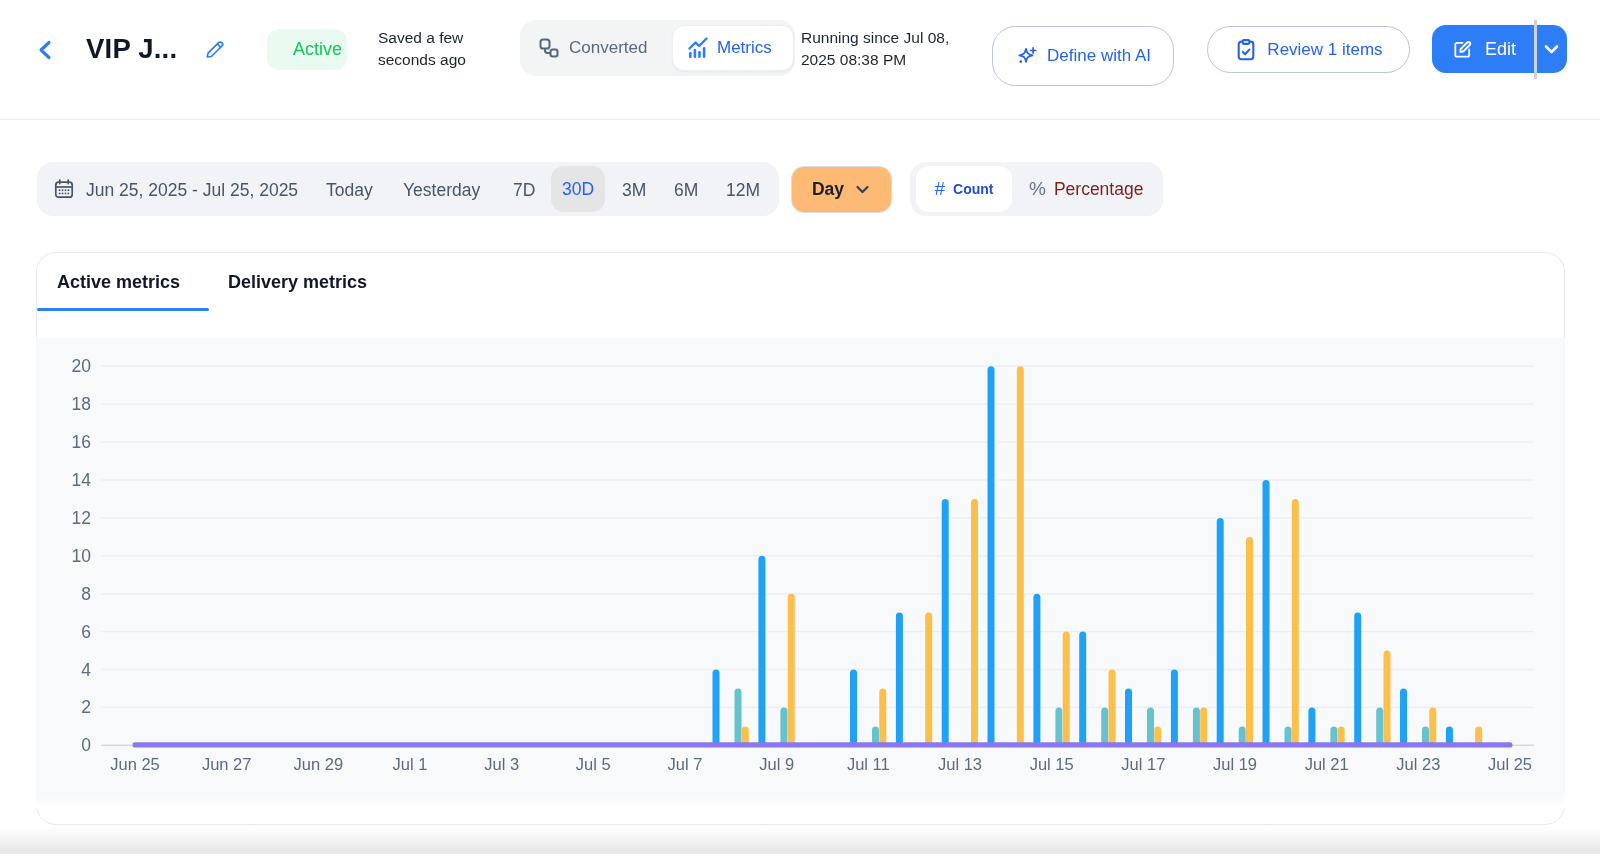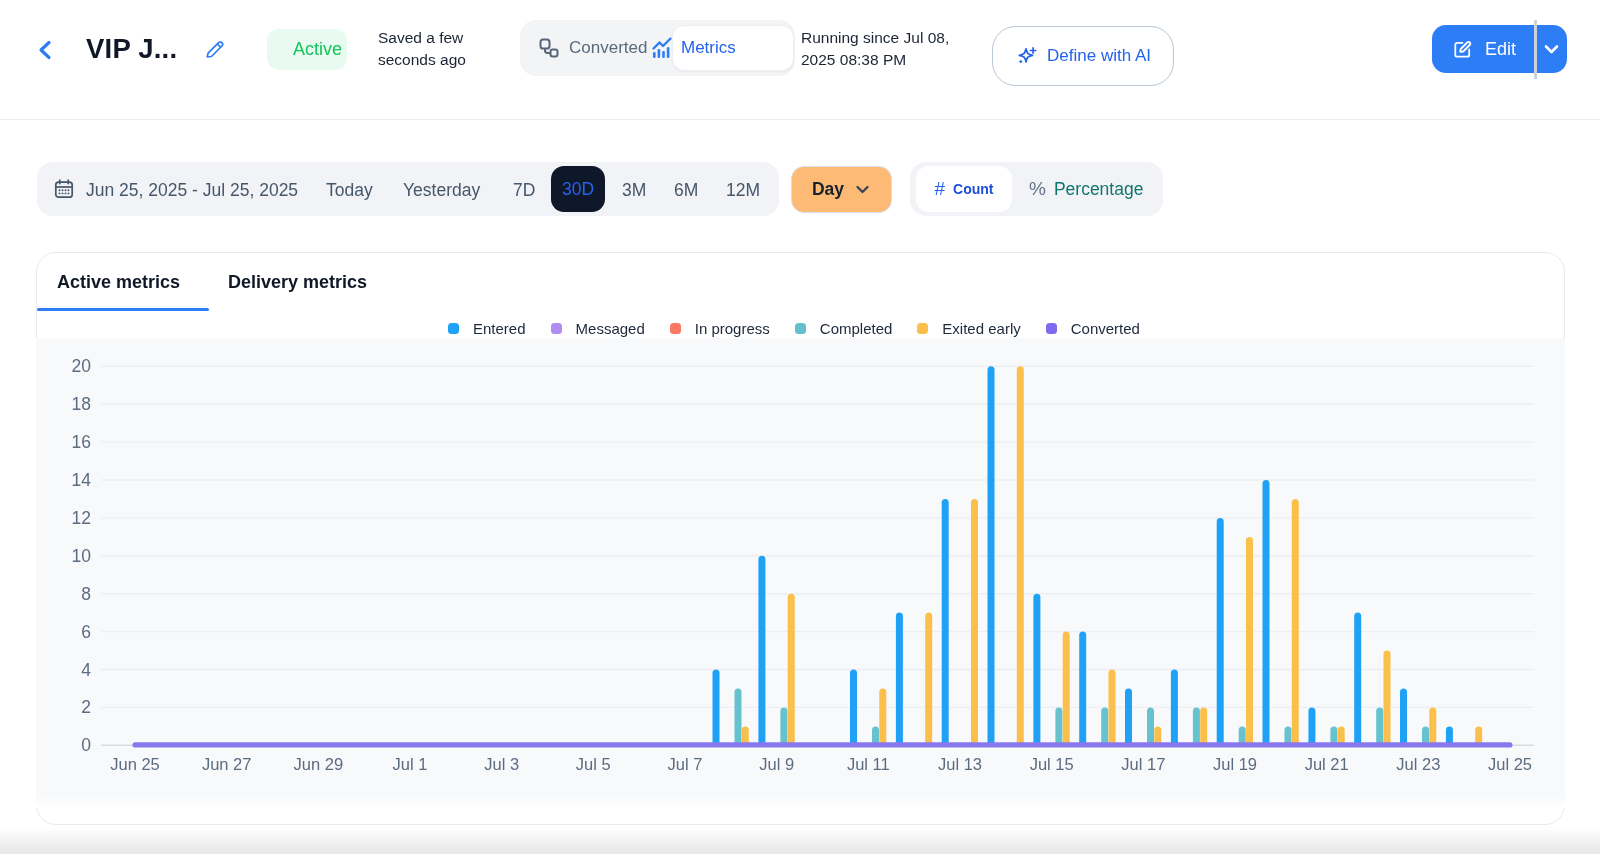--- a/index.html
+++ b/index.html
@@ -28,41 +28,49 @@
 <div class="abs" style="left:520px;top:20px;width:275px;height:56px;background:#f2f4f6;border-radius:16px;"></div>
 <div class="abs row" style="left:538px;top:20px;height:56px;gap:9px;">
       <svg width="22" height="22" viewBox="0 0 22 22" fill="none">
         <rect x="2.5" y="2.5" width="9" height="9" rx="2.6" stroke="#55657a" stroke-width="2"></rect>
         <rect x="12.5" y="12.5" width="7" height="7" rx="2.2" stroke="#55657a" stroke-width="2"></rect>
         <path d="M7 11.5 V13.6 C7 15 8 16 9.4 16 H12.5" stroke="#55657a" stroke-width="2"></path>
       </svg>
       <span style="font-size:17px;color:#5a6a7e;">Converted</span>
     </div>
 <div class="abs" style="left:672px;top:25px;width:122px;height:46px;background:#fff;border:1px solid #eceff3;border-radius:12px;box-shadow:0 1px 2px rgba(16,24,40,.05);"></div>
-<div class="abs row" style="left:650px;top:25px;height:46px;gap:7px;">
+<div class="abs row" style="left:686px;top:25px;height:46px;gap:7px;">
       <svg width="24" height="24" viewBox="0 0 24 24" fill="none">
         <rect x="3" y="16" width="2.6" height="6" rx="1.2" fill="#2d7df6"></rect>
         <rect x="7.6" y="13" width="2.6" height="9" rx="1.2" fill="#2d7df6"></rect>
         <rect x="12.2" y="15" width="2.6" height="7" rx="1.2" fill="#2d7df6"></rect>
         <rect x="16.8" y="11" width="2.6" height="11" rx="1.2" fill="#2d7df6"></rect>
         <path d="M3.5 12.5 L9.5 6.5 L13 10 L20.5 2.5" stroke="#2d7df6" stroke-width="2.4" stroke-linecap="round" stroke-linejoin="round" fill="none"></path>
       </svg>
       <span style="font-size:17px;color:#2563eb;">Metrics</span>
     </div>
 
 <div class="abs" style="left:801px;top:27px;font-size:15.5px;font-weight:500;color:#1b2533;line-height:21.5px;">Running since Jul 08,<br>2025 08:38 PM</div>
 
 <div class="abs row" style="left:992px;top:26px;width:182px;height:60px;background:#fff;border:1.3px solid #b9c6d8;border-radius:23.5px;justify-content:center;gap:9px;">
   <svg width="23" height="23" viewBox="0 0 23 23" fill="none">
         <path d="M11 3.8 C11.9 8.3 13 9.4 17.6 10.3 C13 11.2 11.9 12.3 11 16.8 C10.1 12.3 9 11.2 4.4 10.3 C9 9.4 10.1 8.3 11 3.8 Z" stroke="#2563eb" stroke-width="1.8" stroke-linejoin="round"></path>
         <path d="M18.1 2.9 V8.1" stroke="#2563eb" stroke-width="1.7" stroke-linecap="round"></path>
         <path d="M15.5 5.5 H20.7" stroke="#2563eb" stroke-width="1.7" stroke-linecap="round"></path>
         <circle cx="5.8" cy="16.6" r="1.4" fill="#2563eb"></circle>
       </svg>
       <span style="font-size:17px;color:#2563eb;">Define with AI</span>
+    </div>
+<div class="abs row" style="left:1207px;top:26px;width:203px;height:47px;background:#fff;border:1.3px solid #b9c6d8;border-radius:23.5px;justify-content:center;gap:9px;">
+  <svg width="24" height="24" viewBox="0 0 24 24" fill="none">
+        <rect x="4.7" y="3.6" width="14.6" height="17.6" rx="2.6" stroke="#2563eb" stroke-width="2.1"></rect>
+        <rect x="8.7" y="2.1" width="6.6" height="3.8" rx="1.1" stroke="#2563eb" stroke-width="2.1" fill="#fff"></rect>
+        <path d="M8.8 13.9 L11.1 16.2 L15.3 11.6" stroke="#2563eb" stroke-width="2.1" stroke-linecap="round" stroke-linejoin="round"></path>
+      </svg>
+      <span style="font-size:17px;color:#2563eb;">Review 1 items</span>
     </div>
 <div class="abs" style="left:1432px;top:25px;width:135px;height:48px;background:#2d7df6;border-radius:14px;"></div>
 <div class="abs row" style="left:1453px;top:25px;height:48px;gap:13px;">
       <svg width="19" height="19" viewBox="0 0 19 19" fill="none">
         <path d="M16.2 9.5 V14.9 C16.2 15.9 15.4 16.7 14.4 16.7 H4.1 C3.1 16.7 2.3 15.9 2.3 14.9 V4.6 C2.3 3.6 3.1 2.8 4.1 2.8 H9.5" stroke="#fff" stroke-width="1.8" stroke-linecap="round"></path>
         <path d="M7.2 11.8 L7.7 9.0 L14.2 2.5 C14.9 1.8 16 1.8 16.7 2.5 C17.4 3.2 17.4 4.3 16.7 5.0 L10.2 11.5 L7.2 11.8 Z" stroke="#fff" stroke-width="1.8" stroke-linejoin="round" fill="none"></path>
       </svg>
       <span style="font-size:18px;color:#fff;">Edit</span>
     </div>
 <div class="abs row" style="left:1542px;top:25px;height:48px;">
@@ -85,66 +93,52 @@
           <circle cx="6.6" cy="15.4" r="0.95"></circle>
           <circle cx="9.55" cy="15.4" r="0.95"></circle>
           <circle cx="12.5" cy="15.4" r="0.95"></circle>
           <circle cx="15.4" cy="15.4" r="0.95"></circle>
         </g>
       </svg></div>
 <div class="abs" style="left:86px;top:180px;font-size:17.5px;font-weight:500;color:#46566b;">Jun 25, 2025 - Jul 25, 2025</div>
 <div class="abs" style="left:326px;top:180px;font-size:17.5px;font-weight:500;color:#46566b;">Today</div>
 <div class="abs" style="left:403px;top:180px;font-size:17.5px;font-weight:500;color:#46566b;">Yesterday</div>
 <div class="abs" style="left:513px;top:180px;font-size:17.5px;font-weight:500;color:#46566b;">7D</div>
-<div class="abs row" style="left:551px;top:166px;width:54px;height:46px;background:#0f172a;border-radius:13px;justify-content:center;">
+<div class="abs row" style="left:551px;top:166px;width:54px;height:46px;background:#e5e5e5;border-radius:13px;justify-content:center;">
       <span style="font-size:17.5px;font-weight:500;color:#2563eb;">30D</span>
     </div>
 <div class="abs" style="left:622px;top:180px;font-size:17.5px;font-weight:500;color:#46566b;">3M</div>
 <div class="abs" style="left:674px;top:180px;font-size:17.5px;font-weight:500;color:#46566b;">6M</div>
 <div class="abs" style="left:726px;top:180px;font-size:17.5px;font-weight:500;color:#46566b;">12M</div>
 
 <div class="abs row" style="left:791px;top:166px;width:101px;height:47px;background:#fdba74;border:1.5px solid #d8dee7;border-radius:13px;justify-content:center;gap:10px;">
   <span style="font-size:17.5px;font-weight:600;color:#17202e;">Day</span>
       <svg width="17" height="17" viewBox="0 0 17 17" fill="none">
         <path d="M3.5 6 L8.5 11 L13.5 6" stroke="#334155" stroke-width="2.2" stroke-linecap="round" stroke-linejoin="round"></path>
       </svg>
     </div>
 
 <div class="abs" style="left:910px;top:162px;width:253px;height:54px;background:#f1f3f6;border-radius:16px;"></div>
 <div class="abs row" style="left:916px;top:166px;width:96px;height:46px;background:#fff;border-radius:13px;justify-content:center;gap:8px;">
   <span style="font-size:19px;font-weight:500;color:#2563eb;">#</span>
       <span style="font-size:14px;font-weight:700;color:#1d4ed8;">Count</span>
     </div>
 <div class="abs row" style="left:1029px;top:166px;height:46px;gap:8px;">
   <span style="font-size:19px;font-weight:500;color:#64748b;">%</span>
-      <span style="font-size:17.5px;font-weight:500;color:#0f766e;">Percentage</span>
+      <span style="font-size:17.5px;font-weight:500;color:#7f1d1d;">Percentage</span>
     </div>
 
 <div class="abs" style="left:36px;top:252px;width:1529px;height:573px;background:#fff;border:1px solid #e7e9ee;border-radius:20px;"></div>
 <div class="abs" style="left:36px;top:338px;width:1529px;height:462px;background:#f8f9fb;"></div>
 <div class="abs" style="left:36px;top:796px;width:1529px;height:12px;background:linear-gradient(#f8f9fb,#ffffff);"></div>
 
 <div class="abs" style="left:57px;top:272px;font-size:18px;font-weight:600;color:#101828;">Active metrics</div>
 <div class="abs" style="left:228px;top:272px;font-size:18px;font-weight:600;color:#101828;">Delivery metrics</div>
 <div class="abs" style="left:37px;top:308px;width:172px;height:3px;background:#2d7df6;border-radius:2px;"></div>
 
-<div class="abs row" style="left:448px;top:319px;height:19px;gap:0;">
-  <span style="width:11px;height:11px;border-radius:3.5px;background:#1fa2f6;display:inline-block;"></span>
-  <span style="font-size:15px;color:#1e293b;margin-left:14px;">Entered</span>
-  <span style="width:11px;height:11px;border-radius:3.5px;background:#b18cf4;display:inline-block;margin-left:25px;"></span>
-  <span style="font-size:15px;color:#1e293b;margin-left:14px;">Messaged</span>
-  <span style="width:11px;height:11px;border-radius:3.5px;background:#f97861;display:inline-block;margin-left:25px;"></span>
-  <span style="font-size:15px;color:#1e293b;margin-left:14px;">In progress</span>
-  <span style="width:11px;height:11px;border-radius:3.5px;background:#63c1ce;display:inline-block;margin-left:25px;"></span>
-  <span style="font-size:15px;color:#1e293b;margin-left:14px;">Completed</span>
-  <span style="width:11px;height:11px;border-radius:3.5px;background:#fbbf4b;display:inline-block;margin-left:25px;"></span>
-  <span style="font-size:15px;color:#1e293b;margin-left:14px;">Exited early</span>
-  <span style="width:11px;height:11px;border-radius:3.5px;background:#7e6aef;display:inline-block;margin-left:25px;"></span>
-  <span style="font-size:15px;color:#1e293b;margin-left:14px;">Converted</span>
-</div>
 
 <svg width="1600" height="854" viewBox="0 0 1600 854" style="position:absolute;left:0;top:0;font-family:'Liberation Sans',sans-serif">
 <line x1="101" y1="707.4" x2="1534" y2="707.4" stroke="#eceef2" stroke-width="1.4"></line>
 <line x1="101" y1="669.5" x2="1534" y2="669.5" stroke="#eceef2" stroke-width="1.4"></line>
 <line x1="101" y1="631.6" x2="1534" y2="631.6" stroke="#eceef2" stroke-width="1.4"></line>
 <line x1="101" y1="593.7" x2="1534" y2="593.7" stroke="#eceef2" stroke-width="1.4"></line>
 <line x1="101" y1="555.8" x2="1534" y2="555.8" stroke="#eceef2" stroke-width="1.4"></line>
 <line x1="101" y1="517.9" x2="1534" y2="517.9" stroke="#eceef2" stroke-width="1.4"></line>
 <line x1="101" y1="480.0" x2="1534" y2="480.0" stroke="#eceef2" stroke-width="1.4"></line>
 <line x1="101" y1="442.1" x2="1534" y2="442.1" stroke="#eceef2" stroke-width="1.4"></line>

